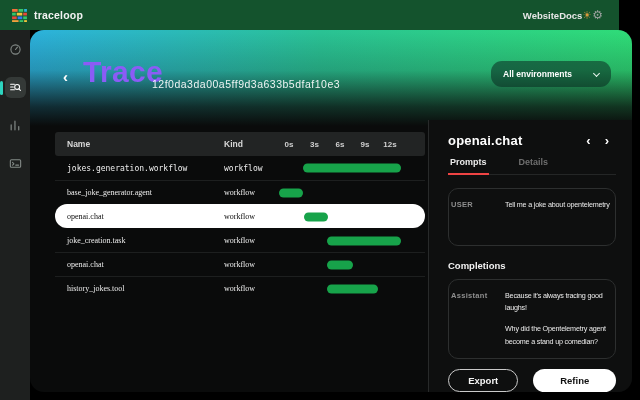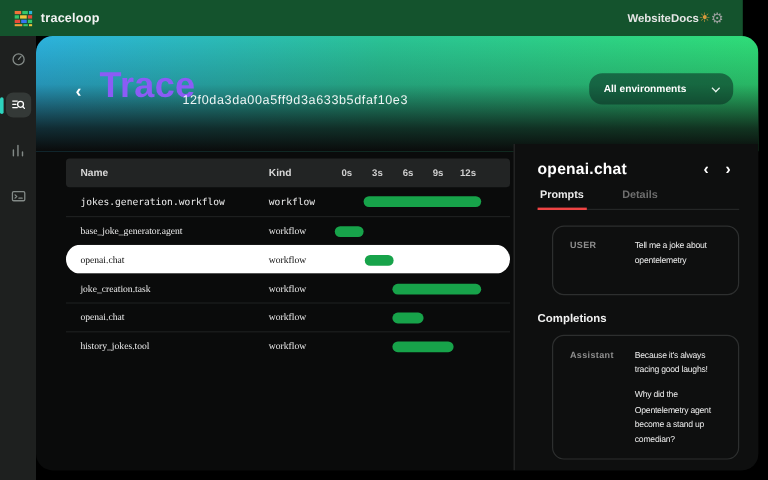--- a/index.html
+++ b/index.html
@@ -78,22 +78,22 @@
   .panel { position:absolute; left:398px; top:90px; width:204px; height:272px;
     border-left:1px solid #282a2a; background:#0e0f0f; padding:13px 16px 13px 19px;
     display:flex; flex-direction:column; z-index:3; }
   .panel-head { display:flex; align-items:center; }
   .panel-title { color:#fff; font-size:13px; font-weight:800; letter-spacing:.2px; flex:1; }
   .nav-arrow { color:#fff; font-size:13px; font-weight:700; cursor:pointer;
     padding:0 7px; line-height:1; }
   .tabs { display:flex; gap:28px; margin-top:9px; border-bottom:1px solid #242626; }
   .tab { font-size:9px; font-weight:700; color:#6e6e6e; padding:0 2px 6px; cursor:pointer; }
   .tab.active { color:#ececec; border-bottom:2px solid #ef4444; margin-bottom:-1px; }
-  .msg-card { border:1px solid #2d2f2f; border-radius:10px; padding:10px 14px;
-    display:flex; gap:10px; margin-top:13px;margin-left:12px; }
+  .msg-card { border:1px solid #2d2f2f; border-radius:10px; padding:10px 2px;
+    display:flex; gap:10px; margin-top:13px; }
   .prompt-card { min-height:58px; }
   .msg-role { width:44px; flex-shrink:0; color:#8f8f8f; font-size:7.5px;
     font-weight:600; letter-spacing:.3px; padding-top:1px; }
   .msg-text { color:#ececec; font-size:7.2px; letter-spacing:-.2px; line-height:1.7;
     font-weight:500; flex:1; }
   .msg-text p { margin:0 0 9px; }
   .msg-text p:last-child { margin-bottom:0; }
   .completions-heading { color:#f2f2f2; font-size:9.5px; font-weight:800; margin-top:14px; }
   .completions-area .msg-card { margin-top:8px; }
   .actions { margin-top:auto; display:flex; gap:15px; padding-top:10px; }

